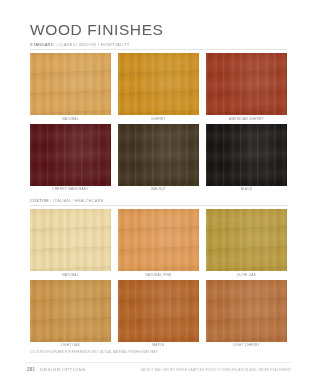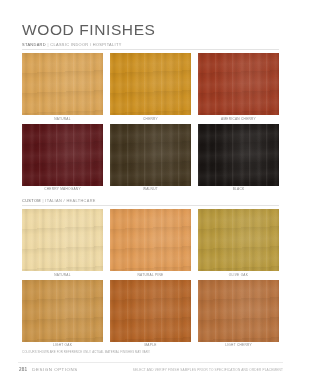--- a/index.html
+++ b/index.html
@@ -10,21 +10,21 @@
     width: 293px;
     height: 380px;
     background: #ffffff;
     font-family: "Liberation Sans", sans-serif;
     overflow: hidden;
     position: relative;
   }
 
   .page {
     position: absolute;
-    left: 4px; top: 0;
+    left: 12px; top: 0;
     width: 293px;
     height: 312px;
     background: #ffffff;
   }
 
   
   .page-title {
     position: absolute;
     left: 18px;
     top: 21px;

